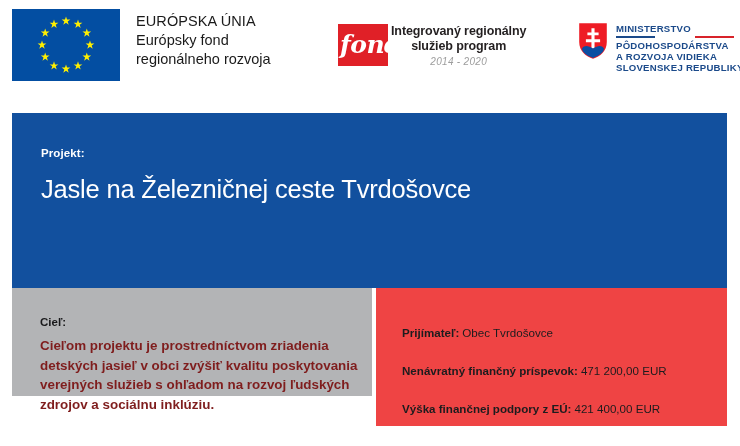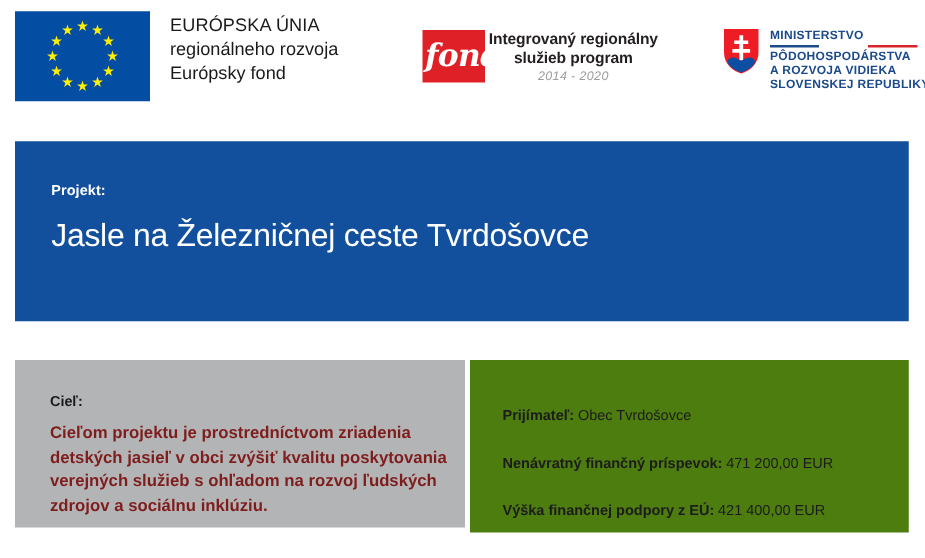--- a/index.html
+++ b/index.html
@@ -146,21 +146,21 @@
     line-height: 11.4px;
     letter-spacing: 0.25px;
   }
 
   
   .banner {
     position: absolute;
     left: 12px;
     top: 113px;
     width: 715px;
-    height: 144px;
+    height: 175px;
     background: #12509e;
   }
   .banner-label {
     position: absolute;
     left: 29px;
     top: 34px;
     color: #ffffff;
     font-size: 11.5px;
     font-weight: bold;
     letter-spacing: 0.1px;
@@ -175,21 +175,21 @@
     letter-spacing: -0.2px;
     white-space: nowrap;
   }
 
   
   .panel-goal {
     position: absolute;
     left: 12px;
     top: 288px;
     width: 360px;
-    height: 134px;
+    height: 108px;
     background: #b3b4b6;
   }
   .goal-label {
     position: absolute;
     left: 28px;
     top: 28px;
     color: #19191b;
     font-size: 11.5px;
     font-weight: bold;
   }
@@ -203,21 +203,21 @@
     font-weight: bold;
     line-height: 19.6px;
   }
 
   .panel-info {
     position: absolute;
     left: 376px;
     top: 288px;
     width: 351px;
     height: 138px;
-    background: #4d7c0f;
+    background: #ef4444;
   }
   .info-rows {
     position: absolute;
     left: 26px;
     top: 38px;
     width: 320px;
   }
   .info-row {
     font-size: 11.6px;
     line-height: 14px;
@@ -253,22 +253,22 @@
           <polygon points="0,-4.6 1.04,-1.42 4.38,-1.42 1.68,0.54 2.71,3.72 0,1.76 -2.71,3.72 -1.68,0.54 -4.38,-1.42 -1.04,-1.42" transform="translate(42,56.8)"></polygon>
           <polygon points="0,-4.6 1.04,-1.42 4.38,-1.42 1.68,0.54 2.71,3.72 0,1.76 -2.71,3.72 -1.68,0.54 -4.38,-1.42 -1.04,-1.42" transform="translate(33.2,48)"></polygon>
           <polygon points="0,-4.6 1.04,-1.42 4.38,-1.42 1.68,0.54 2.71,3.72 0,1.76 -2.71,3.72 -1.68,0.54 -4.38,-1.42 -1.04,-1.42" transform="translate(30,36)"></polygon>
           <polygon points="0,-4.6 1.04,-1.42 4.38,-1.42 1.68,0.54 2.71,3.72 0,1.76 -2.71,3.72 -1.68,0.54 -4.38,-1.42 -1.04,-1.42" transform="translate(33.2,24)"></polygon>
           <polygon points="0,-4.6 1.04,-1.42 4.38,-1.42 1.68,0.54 2.71,3.72 0,1.76 -2.71,3.72 -1.68,0.54 -4.38,-1.42 -1.04,-1.42" transform="translate(42,15.2)"></polygon>
         </g>
       </svg>
     </div>
     <div class="eu-text">
       <div class="l1">EURÓPSKA ÚNIA</div>
+      <div>Európsky fond</div>
       <div>regionálneho rozvoja</div>
-      <div>Európsky fond</div>
     </div>
   </div>
 
   <div class="irop-block">
     <div class="irop-mark">
       <div class="irop-word">fond</div>
     </div>
     <div class="irop-text">
       <div class="t1">Integrovaný regionálny</div>
       <div class="t2">služieb program</div>

